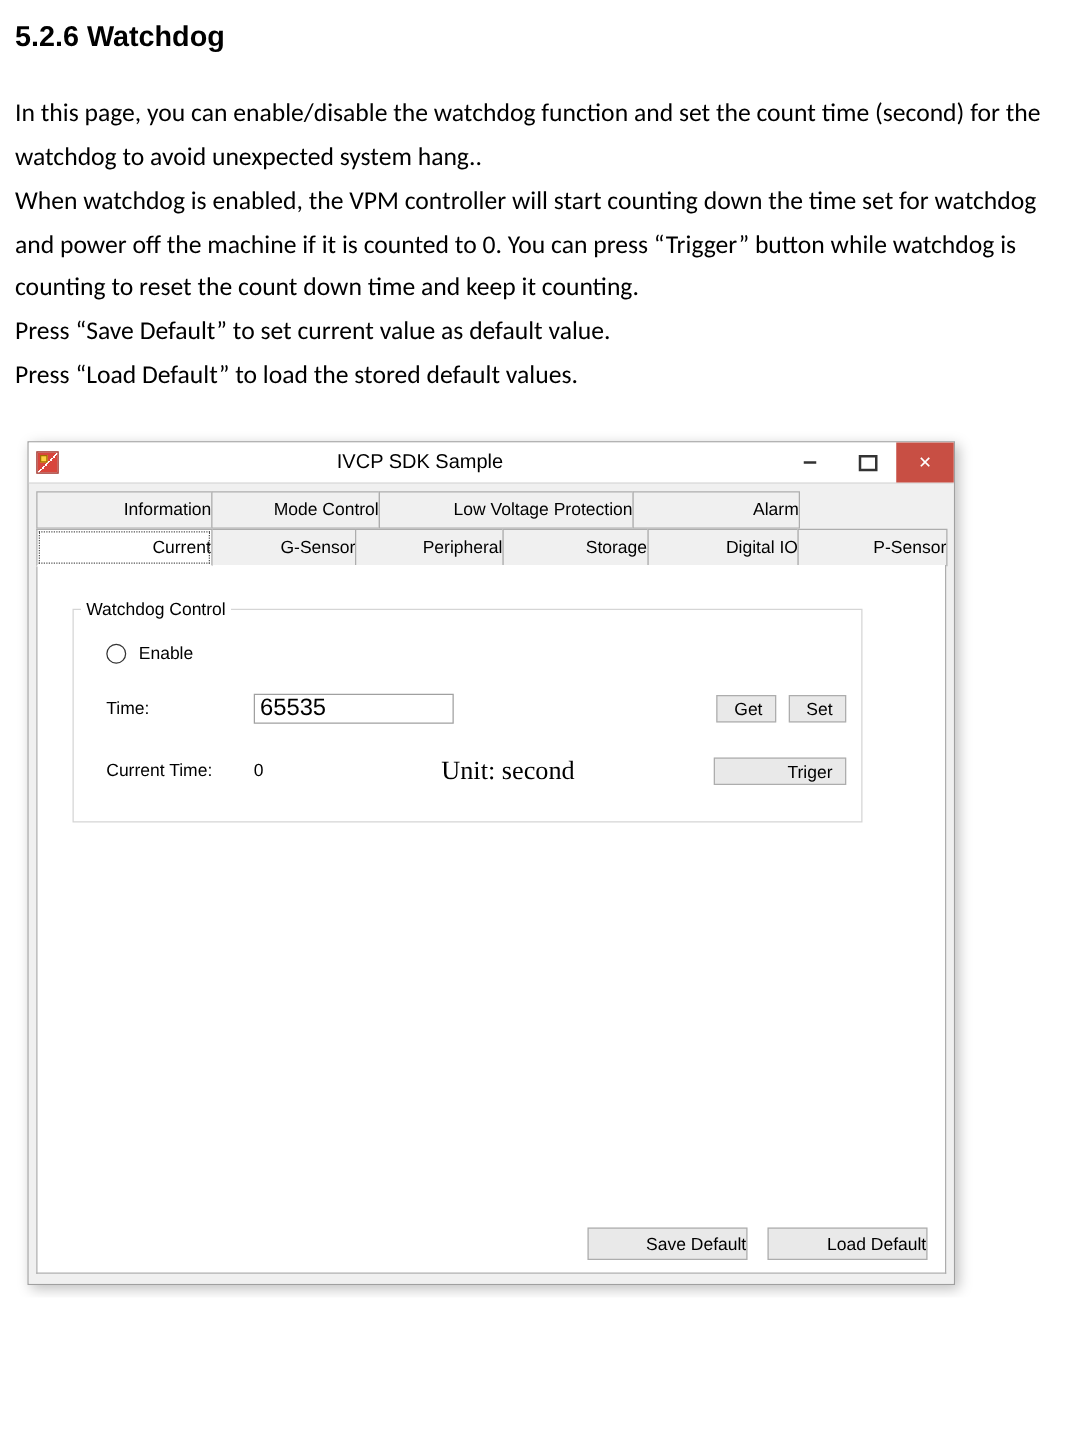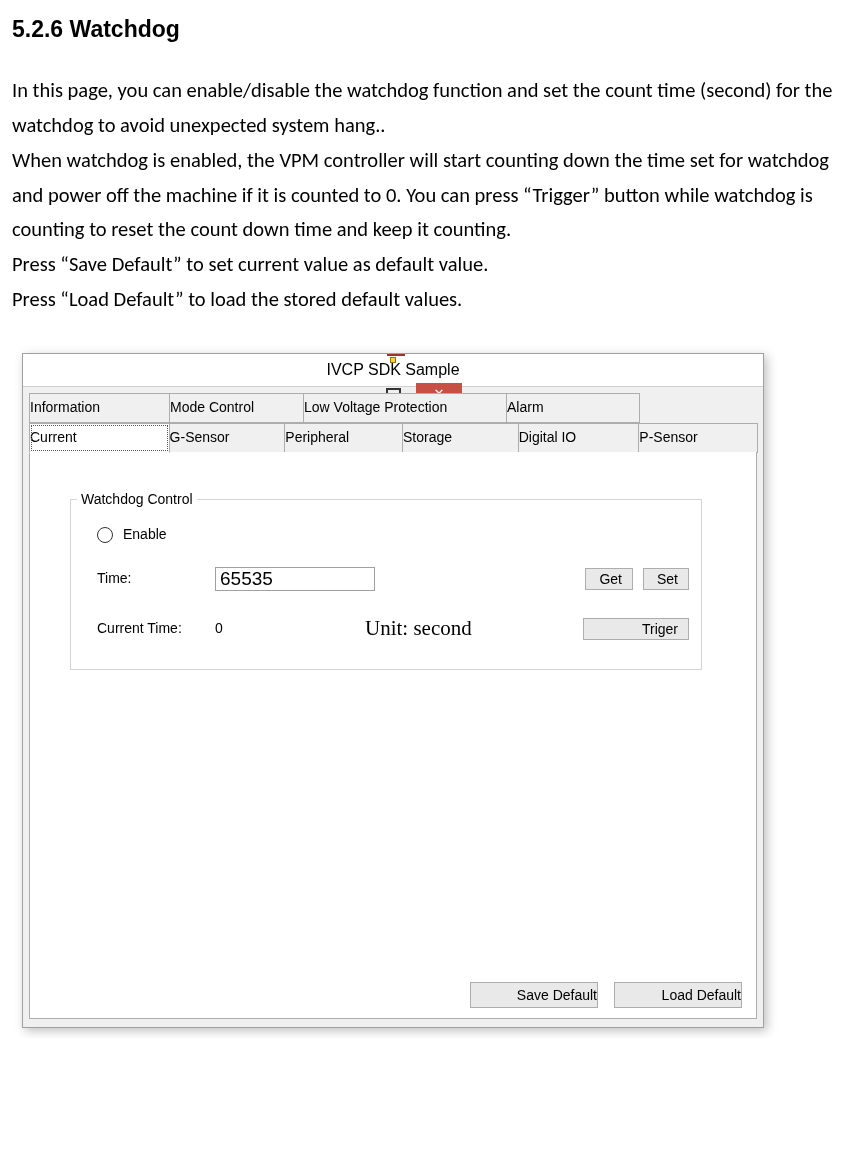--- a/index.html
+++ b/index.html
@@ -32,21 +32,20 @@
     font-size: 14px;
     color: #000;
     box-shadow: 3px 3px 10px rgba(0,0,0,0.25);
   }
   .titlebar {
     display: flex;
     align-items: center;
     height: 32px;
     background: #fff;
     border-bottom: 1px solid #d0d0d0;
-    flex-direction: column;
   }
   .titlebar .app-icon {
     width: 16px; height: 16px;
     margin-left: 6px;
     background: linear-gradient(135deg,#d8453c 0 50%,#fff 50% 55%,#d8453c 55% 100%);
     border:1px solid #a03028;
     position: relative;
   }
   .titlebar .app-icon::before{
     content:"";
@@ -94,21 +93,21 @@
     padding: 6px 6px 8px 6px;
     background:#f0f0f0;
   }
   .tab-row {
     display:flex;
   }
   .tab {
     border:1px solid #adadad;
     background:#f0f0f0;
     padding:2px 0;
-    text-align:left;
+    text-align:right;
     font-size:14px;
     margin-right:-1px;
   }
   .tab.sel {
     background:#fff;
     border-bottom:1px solid #fff;
     outline:1px dotted #555;
     outline-offset:-3px;
   }
   .tab-row.r1 .tab:nth-child(1){width:139px;}
@@ -129,21 +128,21 @@
     height:566px;
     position:relative;
     margin-top:-1px;
   }
   fieldset.watch {
     position:absolute;
     left:28px; top:24px;
     width:630px;
     border:1px solid #d5d5d5;
     padding:0;
-    margin:12px;
+    margin:0;
     font-size:14px;
   }
   fieldset.watch legend{
     margin-left:6px;
     padding:0 4px;
     font-size:14px;
   }
   .fieldbody{
     padding: 12px 12px 22px 26px;
   }

